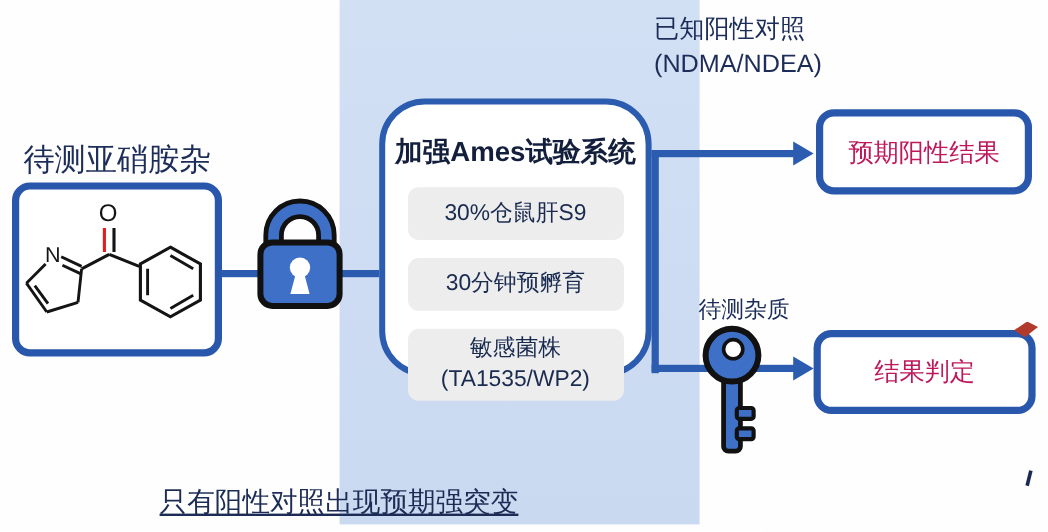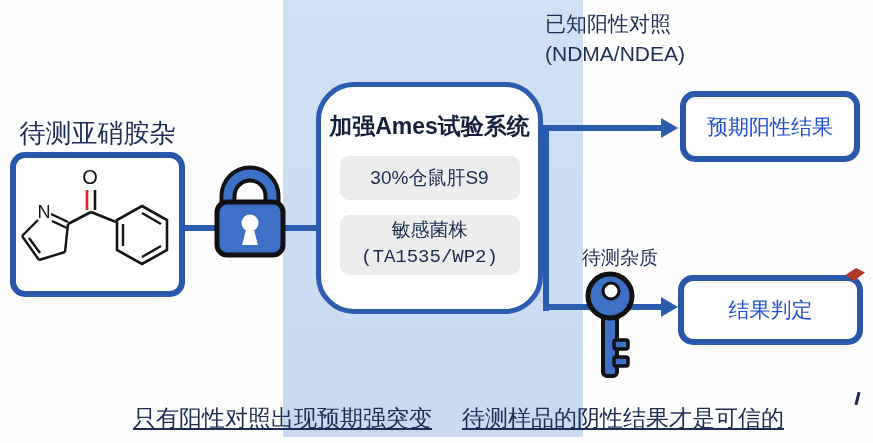--- a/index.html
+++ b/index.html
@@ -20,23 +20,23 @@
   
   .outline-box{position:absolute;background:#ffffff;border:6px solid #2857ac;border-radius:15px;
     display:flex;align-items:center;justify-content:center;box-sizing:border-box;}
   .center-box{position:absolute;left:316px;top:82px;width:227px;height:232px;
     background:#ffffff;border:5px solid #2b5cb0;border-radius:38px;box-sizing:border-box;
     display:flex;flex-direction:column;align-items:center;z-index:3;}
   .center-title{margin-top:24px;font-size:23px;font-weight:bold;color:#131f3d;letter-spacing:0;}
   .sub-list{margin-top:14px;display:flex;flex-direction:column;gap:15px;align-items:center;}
   .sub-item{width:180px;background:#ededed;border-radius:9px;display:flex;align-items:center;justify-content:center;
     font-size:19px;color:#1a2b50;text-align:center;white-space:pre-line;line-height:1.35;box-sizing:border-box;}
-  .sub-s{height:44px;} .sub-d{min-height:60px;padding:4px 0;font-family:Liberation Mono, monospace;}
+  .sub-s{height:44px;} .sub-d{min-height:60px;padding:4px 0;}
   .diagram-label{position:absolute;font-size:26px;color:#1d2d59;font-weight:500;}
-  .result-text{font-size:21px;color:#1d4ed8;font-weight:500;}
+  .result-text{font-size:21px;color:#be185d;font-weight:500;}
   .bottom-note{position:absolute;left:133px;top:403px;display:flex;gap:30px;
     font-size:23px;color:#1c2c55;font-weight:500;white-space:nowrap;text-decoration:underline;}
   .icon-wrap{position:absolute;z-index:4;}
   .red-mark{position:absolute;left:845px;top:268px;width:20px;height:13px;
     background:#b23a2c;clip-path:polygon(0 55%,55% 0,100% 35%,45% 100%);z-index:5;}
   .slash-mark{position:absolute;left:856px;top:392px;width:3px;height:13px;
     background:#1b2a55;transform:rotate(14deg);z-index:5;}
   svg text{font-family:"Liberation Sans","DejaVu Sans",sans-serif;}
 </style>
 </head>
@@ -93,20 +93,21 @@
       <rect x="4" y="42" width="66" height="53" rx="10" fill="#3f70c8" stroke="#111111" stroke-width="5"></rect>
       <circle cx="37" cy="63" r="8.5" fill="#ffffff"></circle>
       <path d="M33.5 68 L29 85 L45 85 L40.5 68 Z" fill="#ffffff"></path>
     </svg>
   </div>
 
   <div class="center-box">
     <div class="center-title">加强Ames试验系统</div>
     <div class="sub-list">
       <div class="sub-item sub-s">30%仓鼠肝S9</div>
+      <div class="sub-item sub-s">30分钟预孵育</div>
       <div class="sub-item sub-d">敏感菌株
 (TA1535/WP2)</div>
     </div>
   </div>
 
   <div class="diagram-label" style="left:545px;top:10px;font-size:21px;">已知阳性对照</div>
   <div class="diagram-label" style="left:545px;top:42px;font-size:21px;">(NDMA/NDEA)</div>
 
   <div class="outline-box" style="left:680px;top:91px;width:180px;height:71px;z-index:3;">
     <span class="result-text">预期阳性结果</span>
@@ -126,16 +127,15 @@
 
   <div class="outline-box" style="left:678px;top:275px;width:185px;height:70px;z-index:3;">
     <span class="result-text">结果判定</span>
   </div>
 
   <div class="red-mark"></div>
   <div class="slash-mark"></div>
 
   <div class="bottom-note">
     <span>只有阳性对照出现预期强突变</span>
-    <span>待测样品的阴性结果才是可信的</span>
   </div>
 
 </div>
 
 </body></html>

